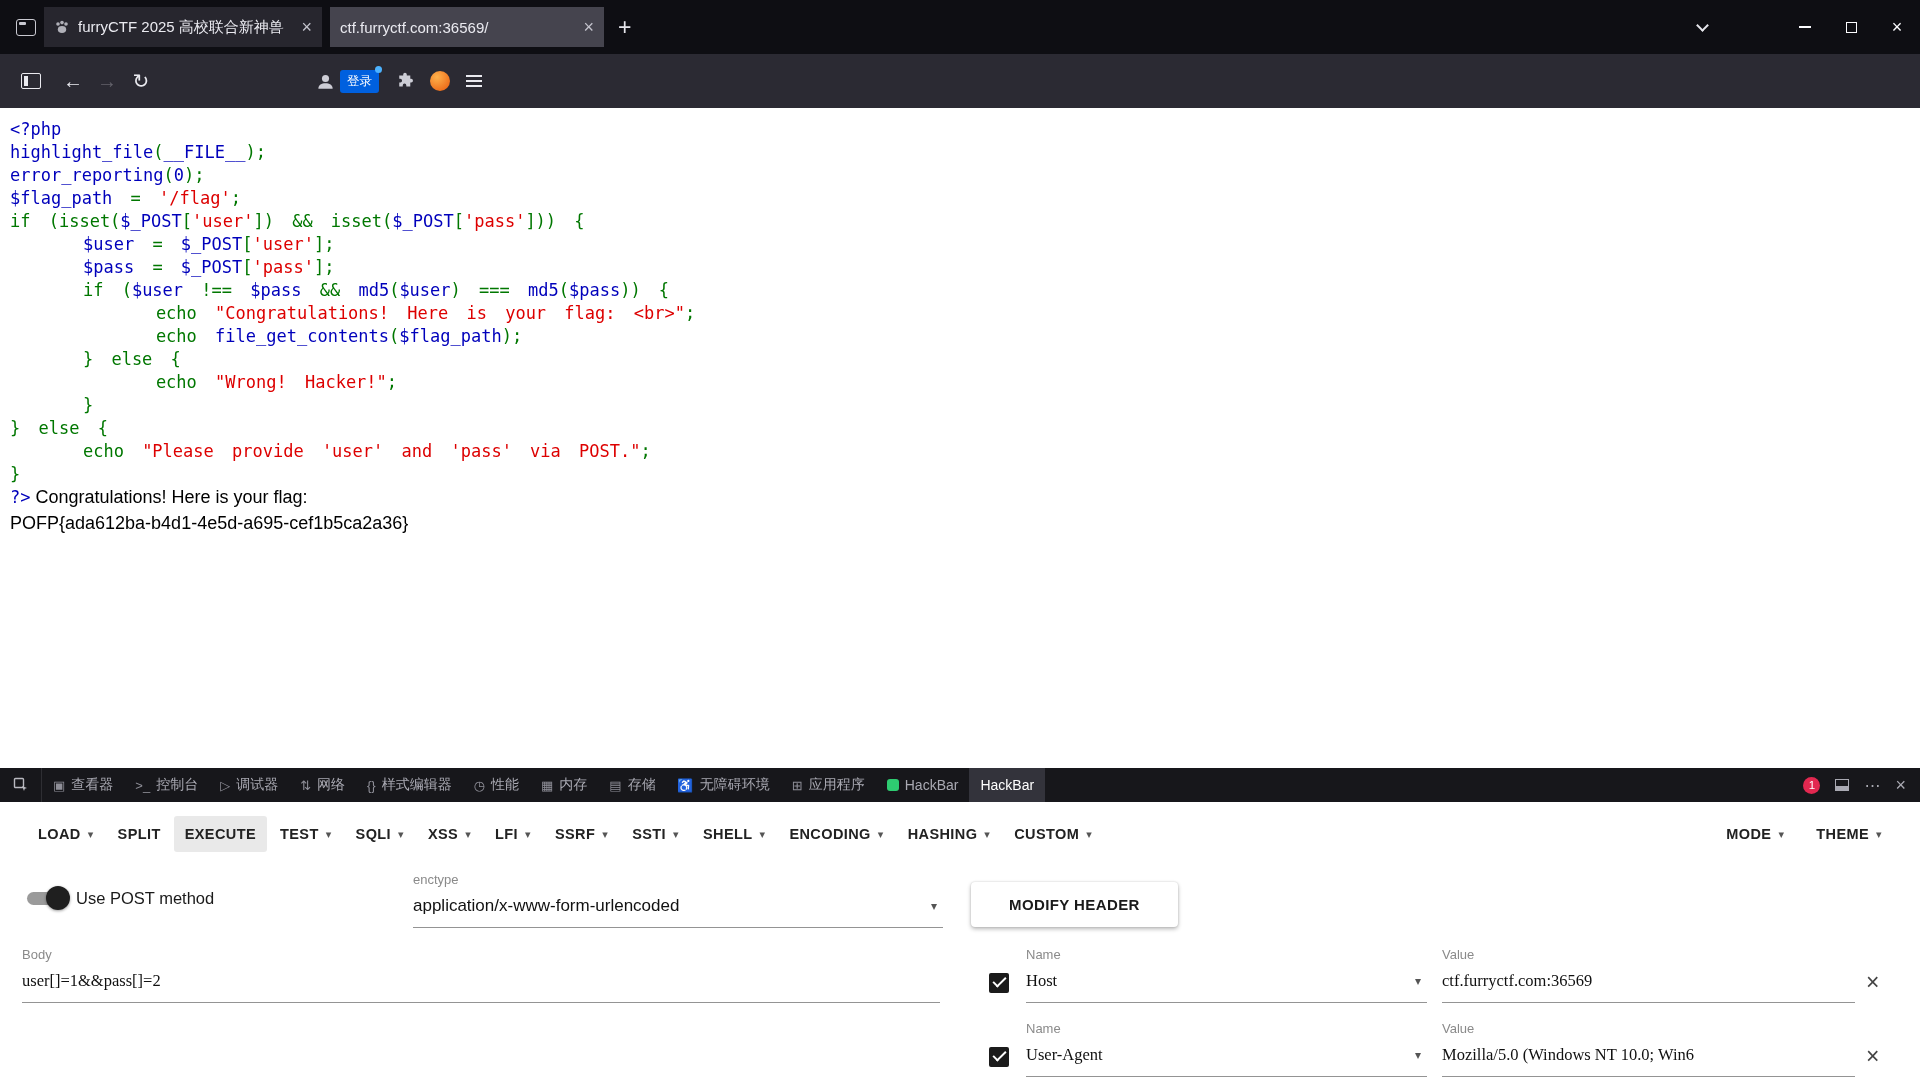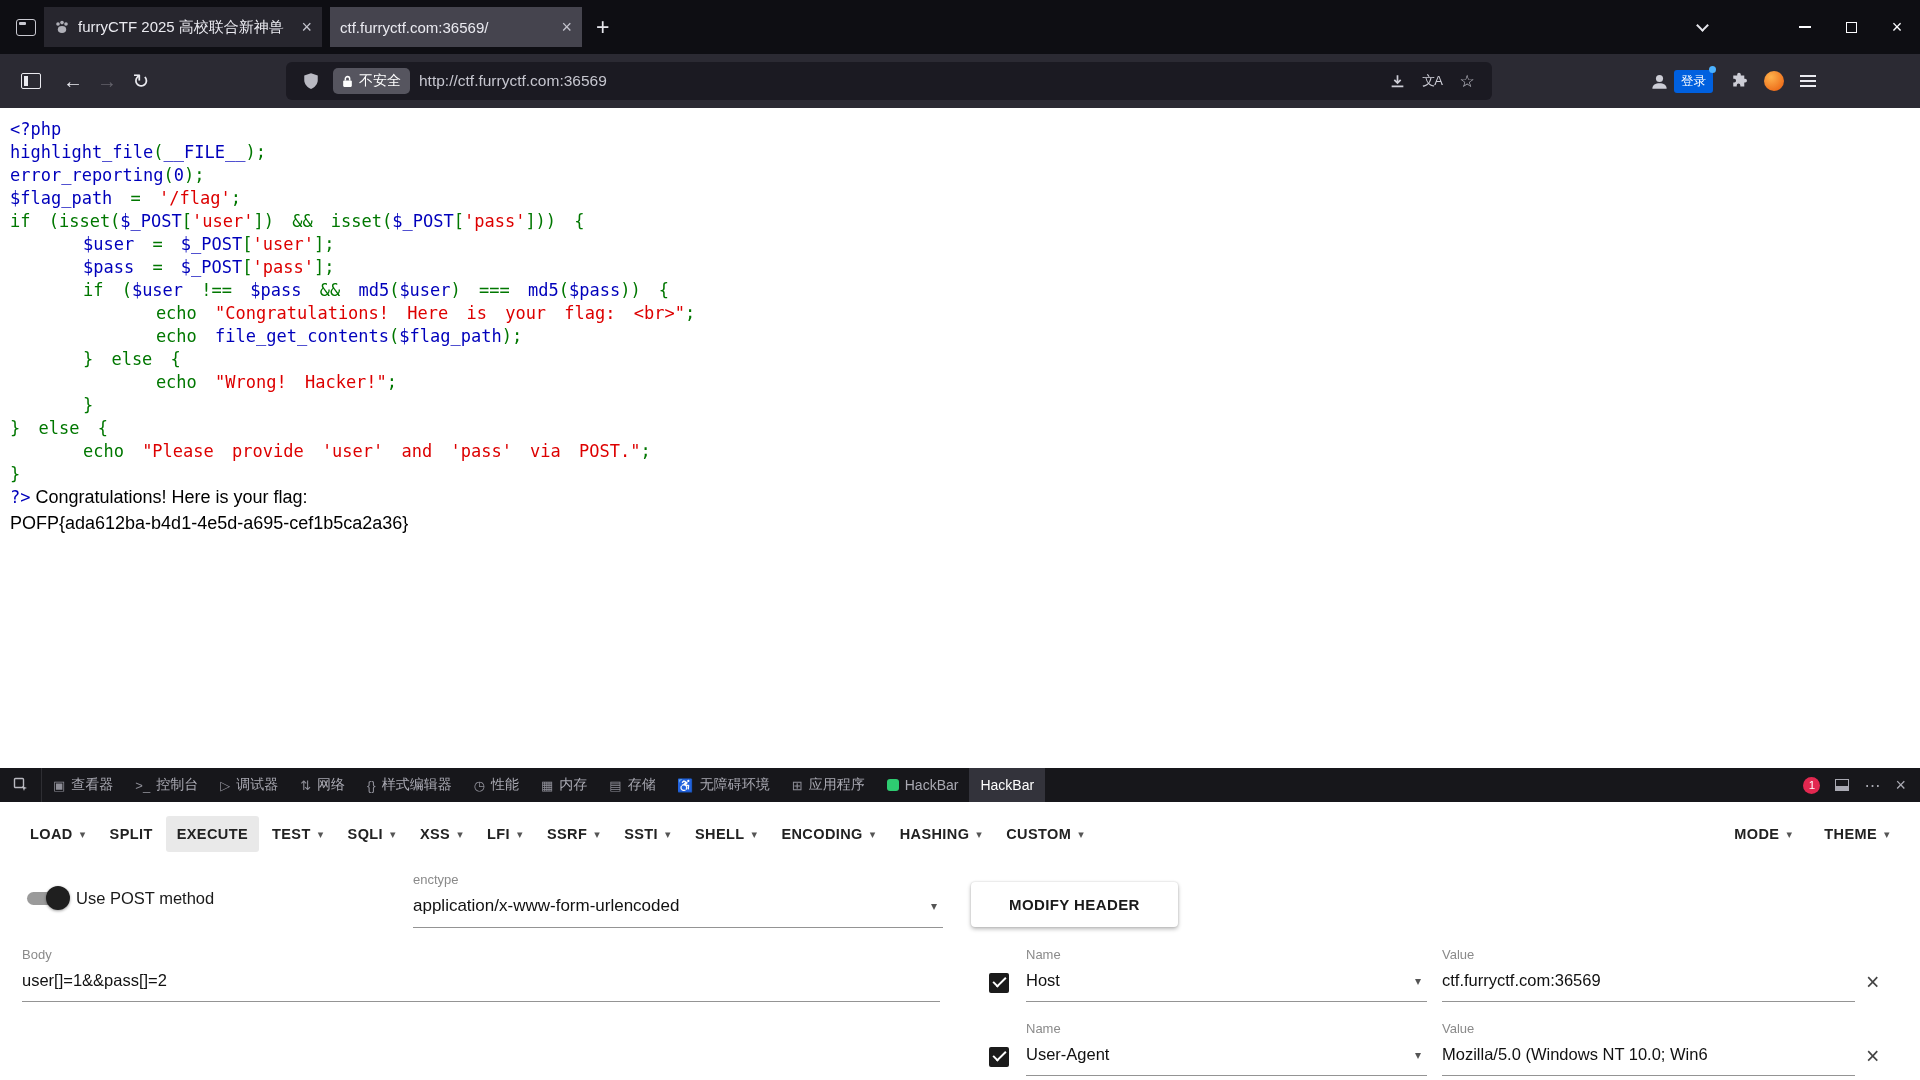--- a/index.html
+++ b/index.html
@@ -5,21 +5,21 @@
   *{margin:0;padding:0;box-sizing:border-box}
   html,body{width:1920px;height:1080px;overflow:hidden;background:#fff;font-family:"Liberation Sans",sans-serif}
   .screen{position:absolute;inset:0}
 
   
   .tabbar{position:absolute;top:0;left:0;width:1920px;height:54px;background:#0e0e13;display:flex;align-items:center;color:#fbfbfe}
   .fxview{width:20px;height:17px;border:1.6px solid #c9c9d1;border-radius:3px;margin-left:16px;position:relative;flex:none}
   .fxview::before{content:"";position:absolute;left:2px;top:2px;width:7px;height:3px;background:#c9c9d1;border-radius:1px}
   .tab{height:40px;border-radius:0;display:flex;align-items:center;padding:0 10px;margin-left:8px;font-size:15px;overflow:hidden;flex:none}
   .tab1{width:278px;background:#27262e}
-  .tab2{width:252px;background:#45444e}
+  .tab2{width:274px;background:#45444e}
   .tab .favicon{margin-right:8px;flex:none;display:flex}
   .tab-title{flex:1;white-space:nowrap;overflow:hidden;min-width:0;color:#eaeaf0}
   .tab-close{margin-left:8px;color:#c3c3cc;font-size:18px;flex:none}
   .newtab{font-size:23px;margin-left:14px;color:#e6e6ec}
   .tb-spacer{flex:1}
   .chev-wrap{width:40px;display:flex;justify-content:center;margin-right:60px}
   .chev{width:9px;height:9px;border-right:2px solid #e6e6ec;border-bottom:2px solid #e6e6ec;transform:rotate(45deg);margin-top:-4px}
   .win-btn{width:46px;height:54px;display:flex;align-items:center;justify-content:center;font-size:18px;color:#fbfbfe}
   .min-bar{width:12px;height:1.6px;background:#fbfbfe;display:block}
   .max-box{width:11px;height:11px;border:1.6px solid #fbfbfe;display:block}
@@ -61,37 +61,37 @@
   .hackbar-ico{width:12px;height:12px;border-radius:3px;background:#2ecc71;display:inline-block}
   .dt-right{margin-left:auto;display:flex;align-items:center;gap:15px;padding-right:14px}
   .err-badge{min-width:17px;height:17px;border-radius:9px;background:#e22850;color:#fff;font-size:11.5px;display:flex;align-items:center;justify-content:center;padding:0 4px}
   .split-ico{width:14px;height:12px;border:1.5px solid #a9a9b2;position:relative;display:inline-block}
   .split-ico::after{content:"";position:absolute;left:0;right:0;bottom:0;height:4px;background:#a9a9b2}
   .dt-dots{font-size:16px}
   .dt-close{font-size:18px}
 
   
   .hackbar{position:absolute;top:802px;left:0;width:1920px;height:278px;background:#fff;color:#1a1a1a}
-  .hb-menubar{position:absolute;top:0;left:0;right:0;height:64px;display:flex;align-items:center;padding:0 19px}
+  .hb-menubar{position:absolute;top:0;left:0;right:0;height:64px;display:flex;align-items:center;padding:0 27px}
   .hb-left{display:flex;align-items:center;gap:2px}
   .hb-right{margin-left:auto;display:flex;align-items:center;gap:10px}
   .hb-menu{display:flex;align-items:center;gap:7px;padding:10px 11px;font-size:14.5px;font-weight:700;letter-spacing:.4px;color:#222;border-radius:3px}
   .hb-menu.active{background:#e9e9e9}
   .caret{font-size:11px;color:#555;font-weight:400}
 
   .hb-toggle-row{position:absolute;left:22px;top:82px;display:flex;align-items:center;gap:6px}
   .switch{width:48px;height:28px;position:relative;display:inline-block}
   .switch .track{position:absolute;left:5px;top:8px;width:38px;height:13px;border-radius:7px;background:#9a9a9a}
   .switch .thumb{position:absolute;right:0;top:2px;width:24px;height:24px;border-radius:50%;background:#1f1f1f;box-shadow:0 1px 3px rgba(0,0,0,.4)}
   .toggle-label{font-size:16.5px;color:#1a1a1a}
 
   .field{position:absolute}
   .flabel{font-size:13px;color:#8a8a8a;margin-bottom:9px}
   .fvalue{font-size:17px;color:#111;padding-bottom:11px;border-bottom:1px solid #949494;position:relative;white-space:nowrap;overflow:hidden}
-  .fvalue.mono{font-family:Liberation Sans, sans-serif;font-size:16.5px}
+  .fvalue.mono{font-family:Liberation Serif, serif;font-size:16.5px}
   .sel-caret{position:absolute;right:6px;top:3px;color:#555;font-size:12px}
   .f-enctype{left:413px;top:70px;width:530px}
   .modify-btn{position:absolute;left:971px;top:80px;height:45px;padding:0 38px;background:#fff;border-radius:4px;
     box-shadow:0 2px 4px rgba(0,0,0,.28),0 0 2px rgba(0,0,0,.16);font-size:15px;font-weight:700;letter-spacing:.4px;
     display:flex;align-items:center;color:#1a1a1a}
   .f-body{left:22px;top:145px;width:918px}
 
   .hdr-row{position:absolute;left:0;width:1920px;height:74px}
   .hdr-row .f-name{left:1026px;top:0;width:401px}
   .hdr-row .f-value{left:1442px;top:0;width:413px}
@@ -138,44 +138,20 @@
     <span class="win-btn">×</span>
   </div>
 
   <div class="navbar">
     <span class="nav-ico" style="margin-left:14px">
         <span class="winpane"></span>
       </span>
     <span class="nav-ico" style="margin-left:8px">←</span>
     <span class="nav-ico disabled">→</span>
     <span class="nav-ico">↻</span>
-    <div class="urlbar">
-      <span class="url-ico">
-        <svg width="18" height="18" viewBox="0 0 16 16" fill="#b9b9c2">
-            <path d="M8 1l6 2v4c0 3.5-2.5 6.5-6 8-3.5-1.5-6-4.5-6-8V3z"></path>
-          </svg>
-      </span>
-      <span class="sec-chip">
-        <svg width="11" height="13" viewBox="0 0 10 12">
-            <rect x="1" y="5" width="8" height="6" rx="1" fill="#fff"></rect>
-            <path d="M3 5V3.5a2 2 0 014 0V5" stroke="#fff" stroke-width="1.4" fill="none"></path>
-          </svg>
-        <span>不安全</span>
-      </span>
-      <span class="url-text">http://ctf.furryctf.com:36569</span>
-      <span class="url-ico">
-        <svg width="17" height="17" viewBox="0 0 16 16" fill="none" stroke="#cdcdd6" stroke-width="1.6">
-            <path d="M8 2v7M5 6.5L8 9.5l3-3M2.5 12.5h11"></path>
-          </svg>
-      </span>
-      <span class="url-ico">
-          <span class="translate-txt">文A</span>
-        </span>
-      <span class="url-ico">☆</span>
-    </div>
     <span class="acct">
       <svg width="19" height="19" viewBox="0 0 16 16" fill="#cdcdd6">
           <circle cx="8" cy="5.5" r="3"></circle>
           <path d="M2 14c0-3 2.7-4.5 6-4.5s6 1.5 6 4.5z"></path>
         </svg>
       <span class="login-pill">登录</span>
       <span class="login-dot"></span>
     </span>
     <span class="nav-ico" style="margin-left:10px">
       <svg width="18" height="18" viewBox="0 0 16 16" fill="#cdcdd6">

